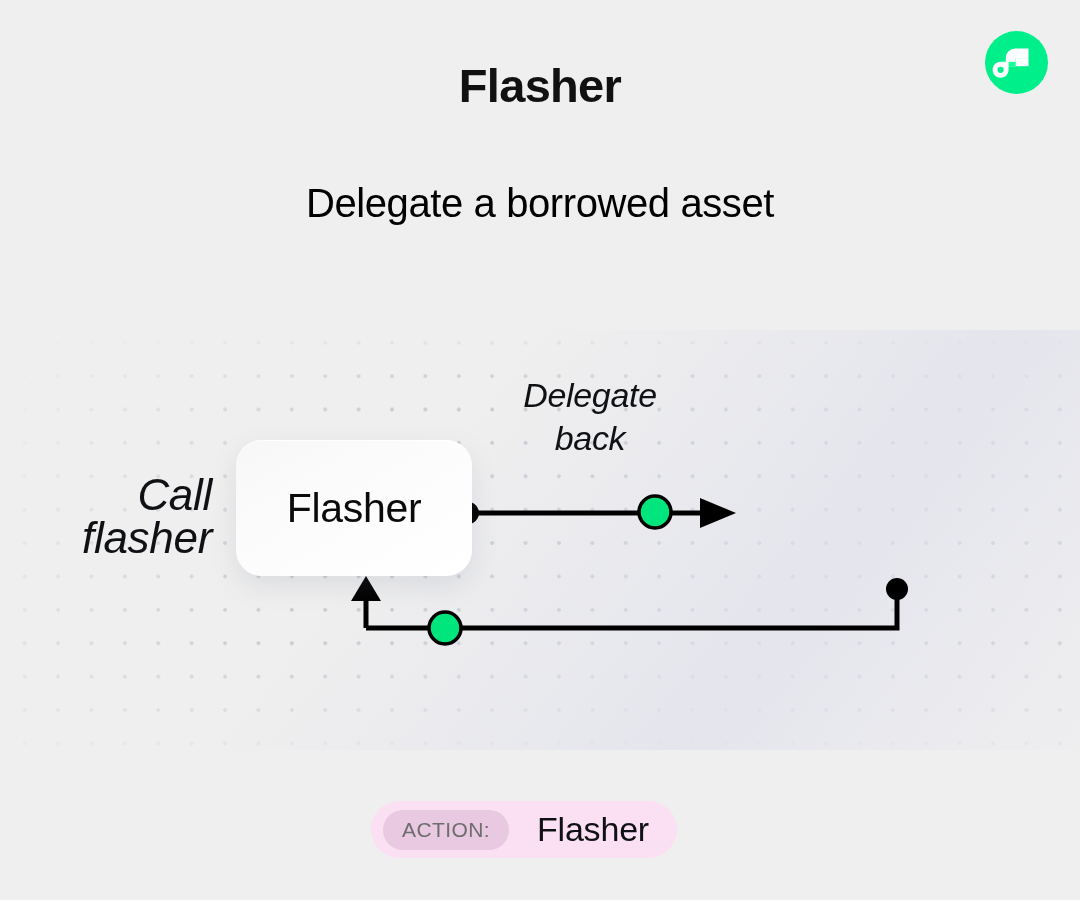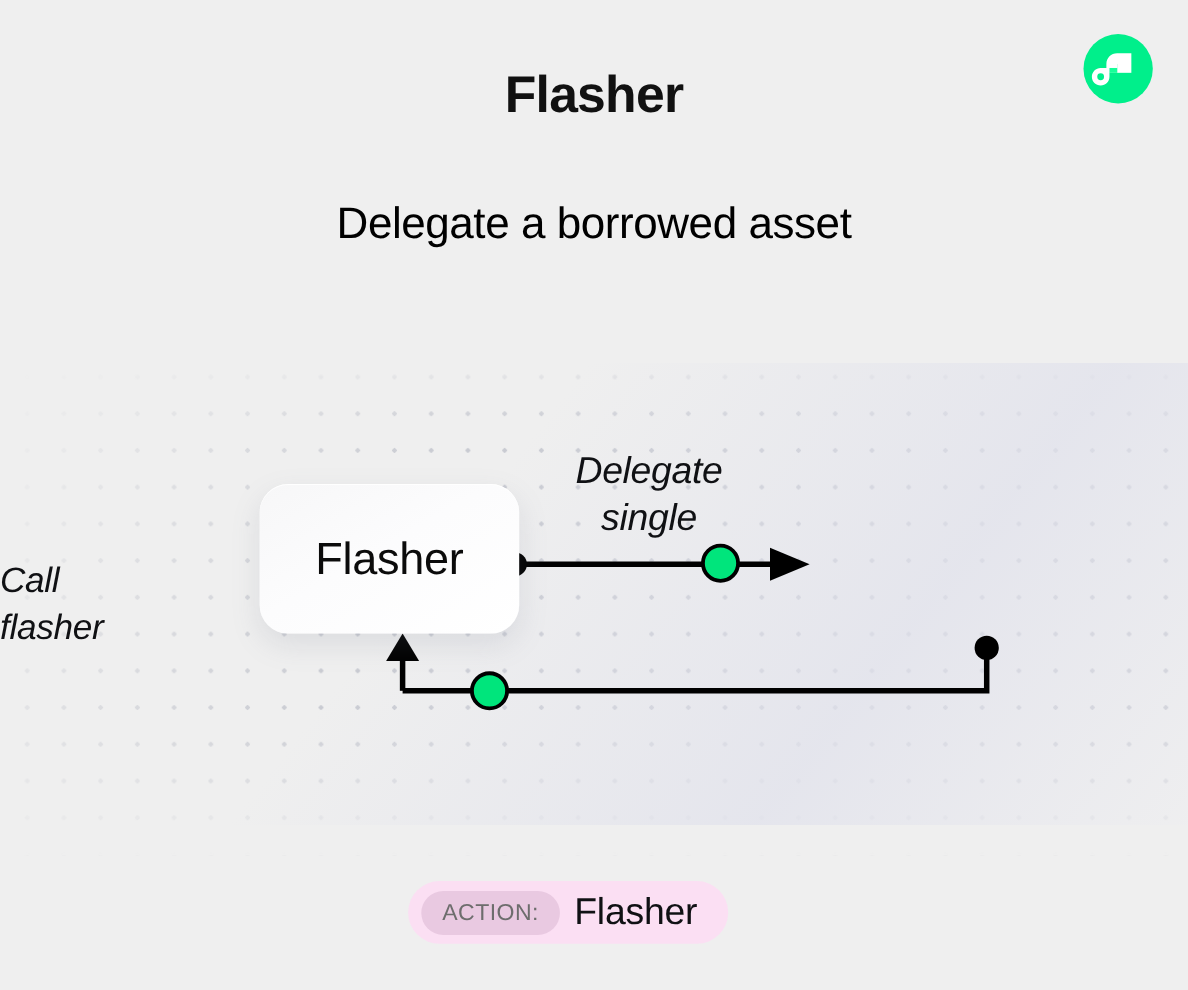--- a/index.html
+++ b/index.html
@@ -124,37 +124,36 @@
     height: 900px;
     pointer-events: none;
   }
 
   
   .edge-label {
     position: absolute;
     font-style: italic;
     font-weight: 400;
     color: #101114;
-    margin-top: 33px;
   }
   #label-delegate {
     left: 430px;
     top: 374px;
     width: 320px;
     text-align: center;
     font-size: 34px;
     line-height: 43px;
     letter-spacing: -0.3px;
   }
   #label-call {
     left: 0px;
     top: 473px;
     width: 212px;
-    text-align: left;
-    font-size: 32px;
+    text-align: right;
+    font-size: 44px;
     line-height: 43px;
     letter-spacing: -0.3px;
   }
   #label-repayment {
     left: 380px;
     top: 640px;
     width: 440px;
     text-align: center;
     font-size: 34px;
     letter-spacing: -0.3px;
@@ -164,21 +163,21 @@
   #action-pill {
     position: absolute;
     left: 371px;
     top: 801px;
     height: 57px;
     padding: 0 24px 0 12px;
     border-radius: 29px;
     background: #fbdff3;
     display: flex;
     align-items: center;
-    gap: 13px;
+    gap: 28px;
   }
   #action-tag {
     background: #e9c9e1;
     color: #6d6d6d;
     font-size: 21px;
     font-weight: 400;
     letter-spacing: 0.4px;
     padding: 8px 19px;
     border-radius: 20px;
   }
@@ -238,21 +237,21 @@
     <circle cx="445" cy="628" r="16" fill="#00e57c" stroke="#000000" stroke-width="3.5"></circle>
   </svg>
 
   <div class="node-card" id="node-flasher">
     <span>Flasher</span>
   </div>
 
 
   <div class="edge-label" id="label-delegate">
     <div>Delegate</div>
-    <div>single</div>
+    <div>back</div>
   </div>
 
   <div class="edge-label" id="label-call">
     <div>Call</div>
     <div>flasher</div>
   </div>
 
 
   <div id="action-pill">
     <span id="action-tag">ACTION:</span>

